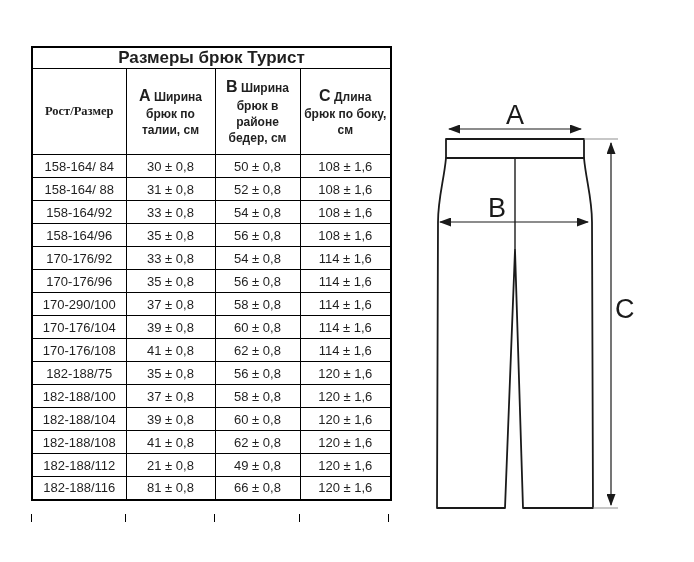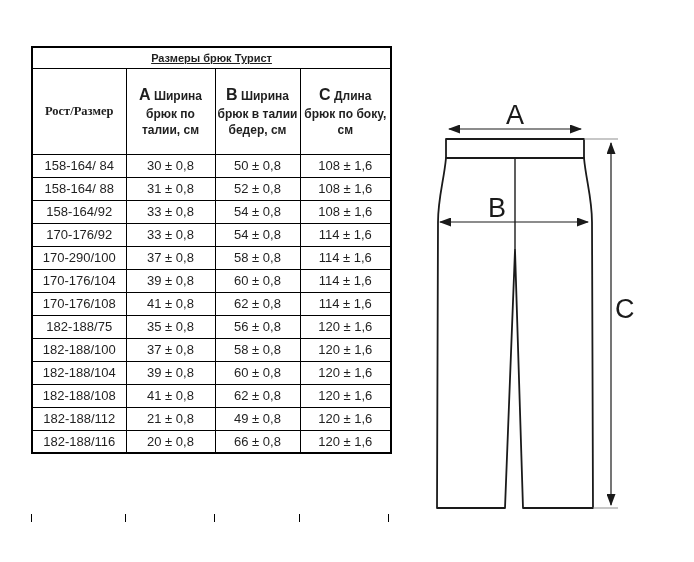--- a/index.html
+++ b/index.html
@@ -26,21 +26,21 @@
     width: 359px;
     border: 2px solid var(--border);
   }
   .size-table th, .size-table td {
     border: 1px solid var(--border);
     text-align: center; vertical-align: middle;
     padding: 0 2px;
   }
   .title-row th {
     height: 21px;
-    font-size: 11px; font-weight: bold; text-decoration: underline;
+    font-size: 17px; font-weight: bold;
   }
   .head-row th { height: 86px; }
   .col-head {
     font-size: 12px; font-weight: bold; line-height: 1.35;
   }
   .col-head .big {
     font-size: 16px; font-weight: bold;
     letter-spacing: 0;
   }
   .row-head { font-size: 12.5px; font-weight: bold; font-family: Liberation Serif, serif; }
@@ -87,21 +87,21 @@
         <th colspan="4">Размеры брюк Турист</th>
       </tr>
       <tr class="head-row">
         <th class="row-head">Рост/Размер</th>
         <th class="col-head">
           <span class="big">A</span>
           <span>Ширина брюк по талии, см</span>
         </th>
         <th class="col-head">
           <span class="big">B</span>
-          <span>Ширина брюк в талии бедер, см</span>
+          <span>Ширина брюк в районе бедер, см</span>
         </th>
         <th class="col-head">
           <span class="big">C</span>
           <span>Длина брюк по боку, см</span>
         </th>
       </tr>
     </thead>
     <tbody>
         <tr>
           <td>158-164/ 84</td>
@@ -115,26 +115,38 @@
           <td>52 ± 0,8</td>
           <td>108 ± 1,6</td>
         </tr>
         <tr>
           <td>158-164/92</td>
           <td>33 ± 0,8</td>
           <td>54 ± 0,8</td>
           <td>108 ± 1,6</td>
         </tr>
         <tr>
+          <td>158-164/96</td>
+          <td>35 ± 0,8</td>
+          <td>56 ± 0,8</td>
+          <td>108 ± 1,6</td>
+        </tr>
+        <tr>
           <td>170-176/92</td>
           <td>33 ± 0,8</td>
           <td>54 ± 0,8</td>
           <td>114 ± 1,6</td>
         </tr>
         <tr>
+          <td>170-176/96</td>
+          <td>35 ± 0,8</td>
+          <td>56 ± 0,8</td>
+          <td>114 ± 1,6</td>
+        </tr>
+        <tr>
           <td>170-290/100</td>
           <td>37 ± 0,8</td>
           <td>58 ± 0,8</td>
           <td>114 ± 1,6</td>
         </tr>
         <tr>
           <td>170-176/104</td>
           <td>39 ± 0,8</td>
           <td>60 ± 0,8</td>
           <td>114 ± 1,6</td>
@@ -170,21 +182,21 @@
           <td>120 ± 1,6</td>
         </tr>
         <tr>
           <td>182-188/112</td>
           <td>21 ± 0,8</td>
           <td>49 ± 0,8</td>
           <td>120 ± 1,6</td>
         </tr>
         <tr>
           <td>182-188/116</td>
-          <td>20 ± 0,8</td>
+          <td>81 ± 0,8</td>
           <td>66 ± 0,8</td>
           <td>120 ± 1,6</td>
         </tr>
       </tbody>
   </table>
 
   <div>
     <div class="stub" style="left:31px"></div>
     <div class="stub" style="left:125px"></div>
     <div class="stub" style="left:214px"></div>

